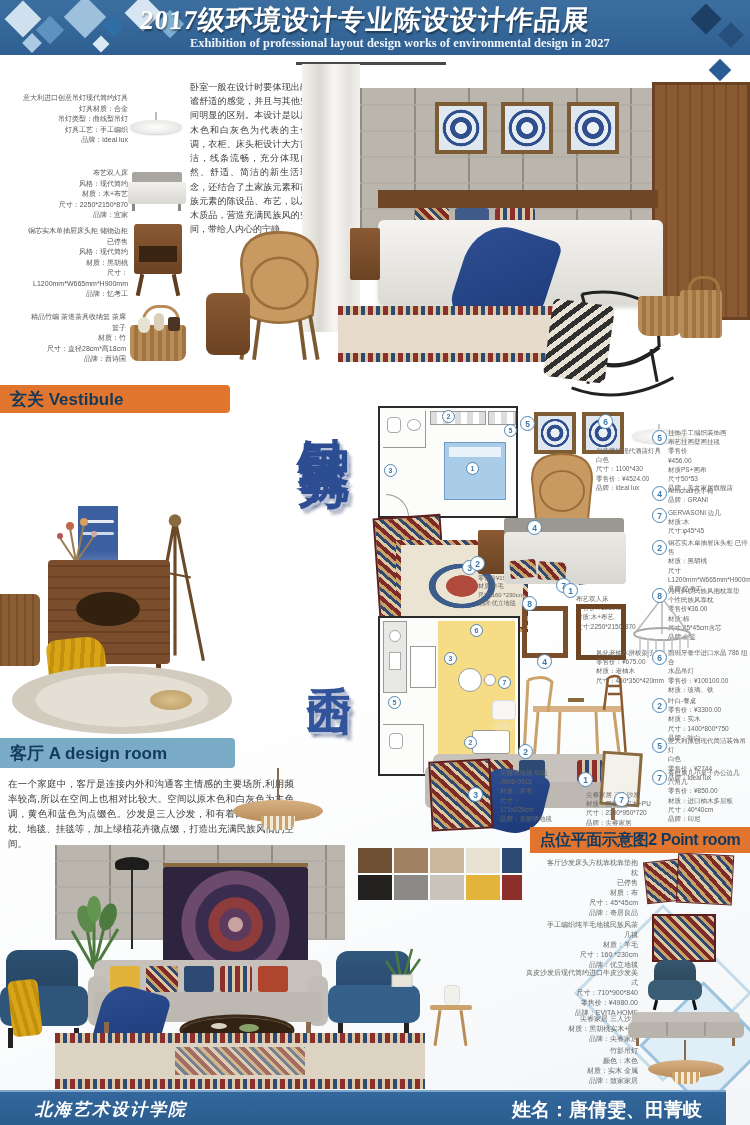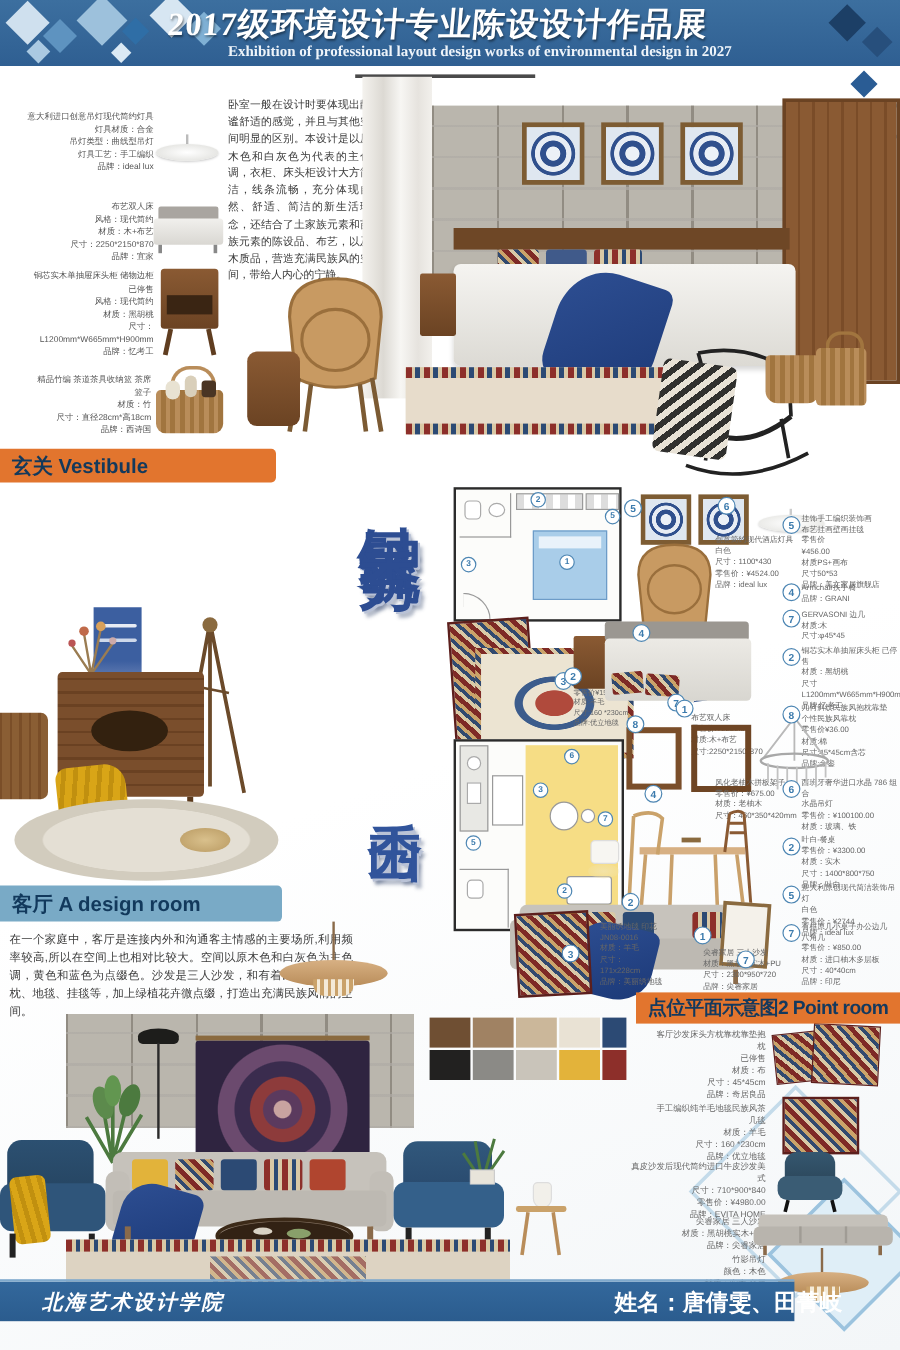--- a/index.html
+++ b/index.html
@@ -147,21 +147,21 @@
       <path d="M96 22 L98 60" stroke="#222" fill="none" stroke-width="3"></path>
       <path d="M32 70 L28 96 M90 62 L96 94" stroke="#222" stroke-width="3"></path>
       <path d="M12 100 Q60 118 112 90" stroke="#222" fill="none" stroke-width="3"></path>
     </svg>
     <div class="abs wicker" style="left:428px;top:238px;width:45px;height:40px;border-radius:4px 4px 10px 10px"></div>
     <div class="abs" style="left:478px;top:218px;width:26px;height:18px;border:3px solid #a1753f;border-bottom:none;border-radius:13px 13px 0 0"></div>
     <div class="abs wicker" style="left:470px;top:232px;width:42px;height:48px;border-radius:4px"></div>
     <div class="abs" style="left:338px;top:244px;width:62px;height:78px;background:repeating-linear-gradient(135deg,#30302e 0 5px,#e8e2d6 5px 10px);border-radius:6px;transform:rotate(8deg)"></div>
   </div>
 
-  <div class="abs chip" style="left:0;top:374px;width:230px;height:28px;background:#e2752e;font-size:17px;border-radius:0 4px 4px 0">
+  <div class="abs chip" style="left:0;top:385px;width:230px;height:28px;background:#e2752e;font-size:17px;border-radius:0 4px 4px 0">
     <span>玄关  Vestibule</span>
   </div>
 
   <div class="abs" style="left:0;top:498px;width:290px;height:248px">
     <div class="abs" style="left:78px;top:8px;width:40px;height:64px;background:linear-gradient(#3c5fa0 70%,#6f86b8);border-radius:0 0 4px 4px">
       <div class="abs" style="left:4px;top:14px;width:32px;height:3px;background:#e8ecf4;border-radius:2px"></div>
       <div class="abs" style="left:4px;top:26px;width:32px;height:3px;background:#cdd8ea;border-radius:2px"></div>
       <div class="abs" style="left:0;top:62px;width:40px;height:8px;background:repeating-linear-gradient(90deg,#3c5fa0 0 2px,transparent 2px 5px)"></div>
     </div>
     <svg class="abs" style="left:125px;top:10px" width="100" height="158" viewBox="0 0 90 150">
@@ -527,18 +527,18 @@
   <div class="abs spec r" style="left:520px;top:1046px;width:118px;font-size:7px;z-index:2">竹影吊灯
 颜色：木色
 材质：实木 金属
 品牌：致家家居</div>
   <div class="abs" style="left:648px;top:1040px;width:76px;height:46px;z-index:2">
     <div class="abs" style="left:36px;top:0;width:2px;height:22px;background:#8a6a4a"></div>
     <div class="abs" style="left:0;top:20px;width:76px;height:18px;background:linear-gradient(#d7b083,#b98d5a);border-radius:50%"></div>
     <div class="abs" style="left:24px;top:32px;width:28px;height:12px;background:repeating-linear-gradient(90deg,#caa26a 0 3px,#f4ead8 3px 6px);border-radius:0 0 8px 8px"></div>
   </div>
 
-  <div class="abs" style="left:0;top:1066px;width:662px;height:35px;background:linear-gradient(180deg,#33689c,#2b5c8e);z-index:5;border-top:2px solid #7fa9cc;box-sizing:border-box">
+  <div class="abs" style="left:0;top:1090px;width:726px;height:35px;background:linear-gradient(180deg,#33689c,#2b5c8e);z-index:5;border-top:2px solid #7fa9cc;box-sizing:border-box">
     <div class="abs ft-txt" style="left:35px;top:6px;font-family:'Liberation Serif',serif;font-style:italic;font-size:17px;letter-spacing:2px">北海艺术设计学院</div>
     <div class="abs ft-txt" style="left:512px;top:5px">姓名：唐倩雯、田菁岐</div>
   </div>
 
 </div>
 
 </body></html>

